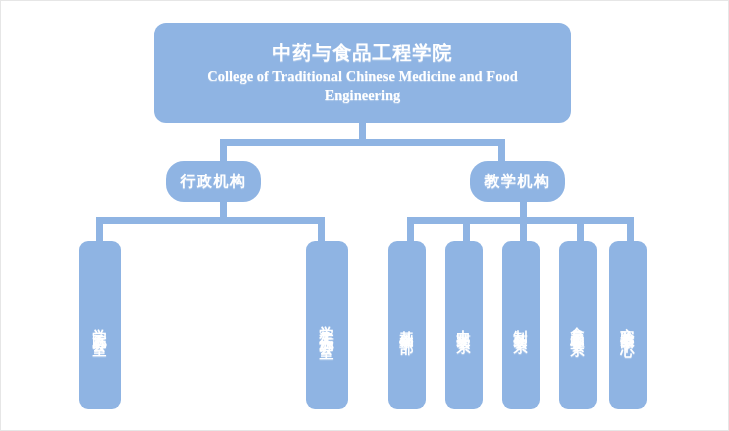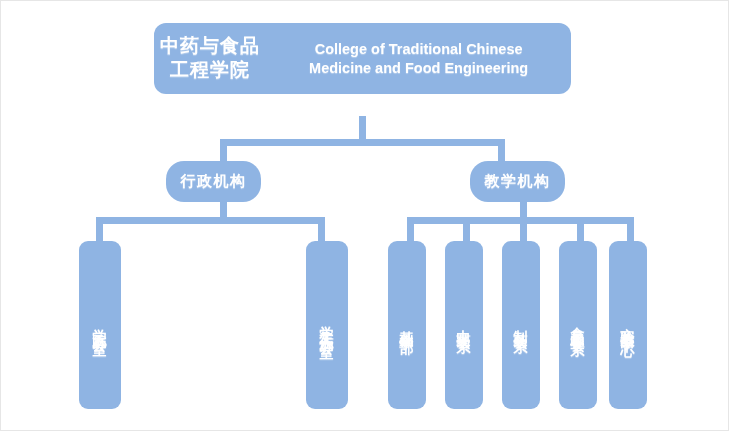--- a/index.html
+++ b/index.html
@@ -29,36 +29,37 @@
     justify-content: center;
     text-align: center;
     text-shadow: 0 1px 1px rgba(255,255,255,0.35);
   }
 
   
   .node-root {
     left: 153px;
     top: 22px;
     width: 417px;
-    height: 71px;
+    height: 100px;
     border-radius: 12px;
-    flex-direction: row;
+    flex-direction: column;
     line-height: 1.25;
   }
   .root-cn {
     font-size: 19px;
     font-weight: bold;
     letter-spacing: 1px;
     margin-bottom: 2px;
   }
   .root-en {
     font-size: 14.5px;
     font-weight: bold;
     line-height: 1.3;
     padding: 0 18px;
+    font-family: Liberation Serif, serif;
   }
 
   
   .node-l2 {
     top: 160px;
     width: 95px;
     height: 41px;
     border-radius: 18px;
     font-size: 15px;
     font-weight: bold;

